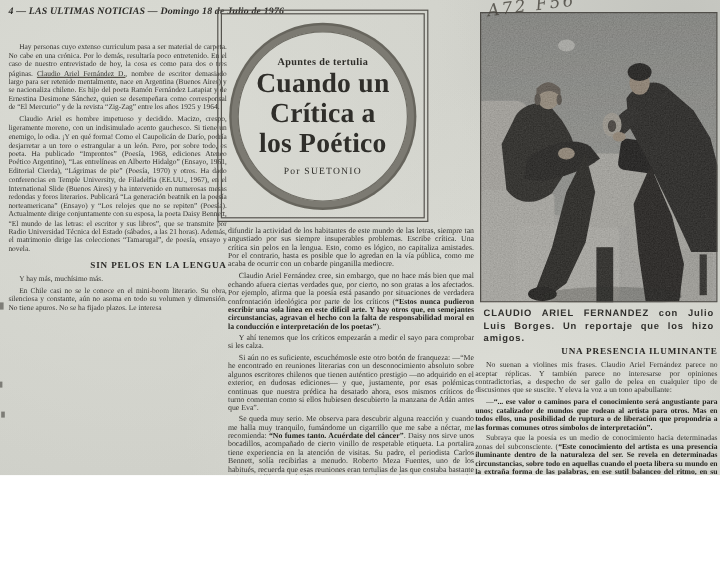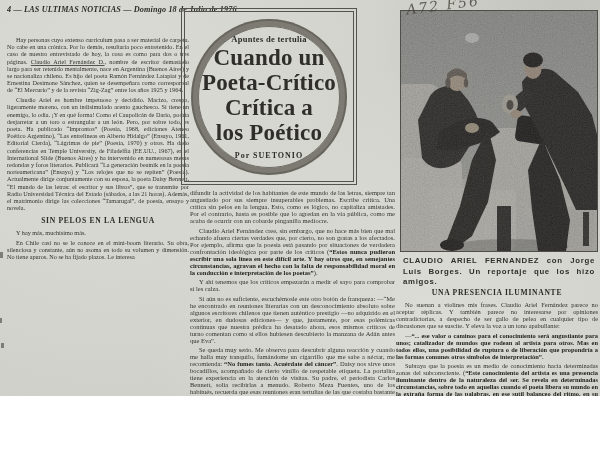--- a/index.html
+++ b/index.html
@@ -18,36 +18,36 @@
   .col-left{left:7px;top:36px;width:182px;height:256px;overflow:hidden;}
   .col-center{left:190px;top:189px;width:205px;height:276px;overflow:hidden;}
   .col-right{left:396px;top:283px;width:202px;height:181px;overflow:hidden;}
   .para{margin:0 0 2.5px;text-align:justify;text-indent:9px;color:#34332f;}
   .col-left  .para{font-size:6.2px;line-height:7.2px;}
   .col-center .para{font-size:6.5px;line-height:7.0px;}
   .col-right .para{font-size:6.4px;line-height:7.0px;}
   .para.noindent{text-indent:0;}
   .b{font-weight:bold;color:#25241f;}
   .u{text-decoration:underline;text-decoration-color:#56534a;}
-  .subhead{text-align:center;font-weight:bold;font-size:7.6px;letter-spacing:.7px;
+  .subhead{text-align:right;font-weight:bold;font-size:7.6px;letter-spacing:.7px;
     margin:5px 0 4px;color:#2b2a27;}
   
   .headline-box{position:absolute;left:181px;top:8px;width:176px;height:177px;
     border:1px solid #55534e;padding:2px;box-sizing:border-box;}
   .box-inner{position:relative;width:100%;height:100%;border:1px solid #55534e;
     box-sizing:border-box;overflow:hidden;}
   .circle{position:absolute;left:50%;top:50%;width:140px;height:140px;
     transform:translate(-50%,-50%);border-radius:50%;
     border:1px solid #6e6c64;
     box-shadow:0 0 0 5px #7c7a72, 0 0 0 7px #67655d;}
   .box-content{position:absolute;inset:0;display:flex;flex-direction:column;
     align-items:center;justify-content:center;text-align:center;}
   .kicker{font-weight:bold;font-size:8.5px;letter-spacing:.3px;color:#2e2d29;margin-bottom:1px;}
   .headline-line{font-weight:bold;font-size:23px;line-height:25px;color:#2f2e2a;letter-spacing:.2px;}
-  .byline{font-weight:bold;font-size:8px;letter-spacing:1px;color:#2e2d29;margin-top:6px;}
+  .byline{font-weight:normal;font-size:8px;letter-spacing:1px;color:#2e2d29;margin-top:6px;}
   
   .photo{position:absolute;left:400px;top:10px;width:198px;height:242px;}
   .handwriting{position:absolute;left:406px;top:-3px;font-family:"DejaVu Serif",serif;
     font-style:italic;font-size:14px;color:#45423b;letter-spacing:2px;
     transform:rotate(-7deg);opacity:.8;}
   .caption{position:absolute;left:403px;top:256px;width:192px;
     font-family:"Liberation Sans",sans-serif;font-weight:bold;font-size:7.8px;
     line-height:10.5px;letter-spacing:.7px;color:#302f2c;text-align:justify;}
   
   .hatch-rule{position:absolute;left:193px;top:465px;width:405px;height:5px;opacity:.75;
@@ -71,21 +71,20 @@
       <p class="para"><span>En Chile casi no se le conoce en el mini-boom literario. Su obra, silenciosa y constante, aún no asoma en todo su volumen y dimensión. No tiene apuros. No se ha fijado plazos. Le interesa</span></p>
     </div>
 
   <div class="headline-box">
     <div class="box-inner">
       <div class="circle"></div>
       <div class="box-content">
         <div class="kicker">Apuntes de tertulia</div>
         <div>
           <div class="headline-line">Cuando un</div>
-          <div class="headline-line">Poeta-Crítico</div>
           <div class="headline-line">Crítica a</div>
           <div class="headline-line">los Poético</div>
         </div>
         <div class="byline">Por SUETONIO</div>
       </div>
     </div>
   </div>
 
   <div class="col col-center">
       <p class="para noindent"><span>difundir la actividad de los habitantes de este mundo de las letras, siempre tan angustiado por sus siempre insuperables problemas. Escribe crítica. Una crítica sin pelos en la lengua. Esto, como es lógico, no capitaliza amistades. Por el contrario, hasta es posible que lo agredan en la vía pública, como me acaba de ocurrir con un cobarde pinganilla mediocre.</span></p>
@@ -148,21 +147,21 @@
       <path d="M142,128 L160,170 170,210 166,241 138,241 132,200 128,160 Z" fill="#2b2926"></path>
       <rect x="97" y="196" width="14" height="46" fill="#35332f"></rect>
       <ellipse cx="110" cy="237" rx="58" ry="8" fill="#282823" opacity="0.25"></ellipse>
       <rect width="198" height="242" filter="url(#grain)" opacity="0.35"></rect>
       <rect x="0.5" y="0.5" width="197" height="241" fill="none" stroke="#504e49" stroke-width="1"></rect>
     </svg>
   </div>
 
   <div class="handwriting">A72 F56</div>
 
-  <div class="caption">CLAUDIO ARIEL FERNANDEZ con Jorge Luis Borges. Un reportaje que los hizo amigos.</div>
+  <div class="caption">CLAUDIO ARIEL FERNANDEZ con Julio Luis Borges. Un reportaje que los hizo amigos.</div>
 
   <div class="col col-right">
       <div class="subhead">UNA PRESENCIA ILUMINANTE</div>
       <p class="para"><span>No suenan a violines mis frases. Claudio Ariel Fernández parece no aceptar réplicas. Y también parece no interesarse por opiniones contradictorias, a despecho de ser gallo de pelea en cualquier tipo de discusiones que se suscite. Y eleva la voz a un tono apabullante:</span></p>
       <p class="para"><span>—</span><span class="b">“... ese valor o caminos para el conocimiento será angustiante para unos; catalizador de mundos que rodean al artista para otros. Mas en todos ellos, una posibilidad de ruptura o de liberación que propondría a las formas comunes otros símbolos de interpretación”.</span></p>
       <p class="para"><span>Subraya que la poesía es un medio de conocimiento hacia determinadas zonas del subconsciente. (</span><span class="b">“Este conocimiento del artista es una presencia iluminante dentro de la naturaleza del ser. Se revela en determinadas circunstancias, sobre todo en aquellas cuando el poeta libera su mundo en la extraña forma de las palabras, en ese sutil balanceo del ritmo, en su música que comunica los sentidos, elevándolos a categoría de emanación del espíritu”</span><span>).</span></p>
       <p class="para"><span>Repito lo que Claudio Ariel ha expresado, al pie de la letra. Es seguro —pienso yo— que esto fue materia de charla cuando, amigo de Jorge Luis Borges, le hizo un exhaustivo reportaje, en Buenos Aires.</span></p>
       <p class="para"><span>—</span><span class="b">“Borges es un gran poeta y, por ello, capaz de grandes claridades”.</span></p>
       <p class="para"><span>En eso estamos todos de acuerdo.</span></p>
     </div>

